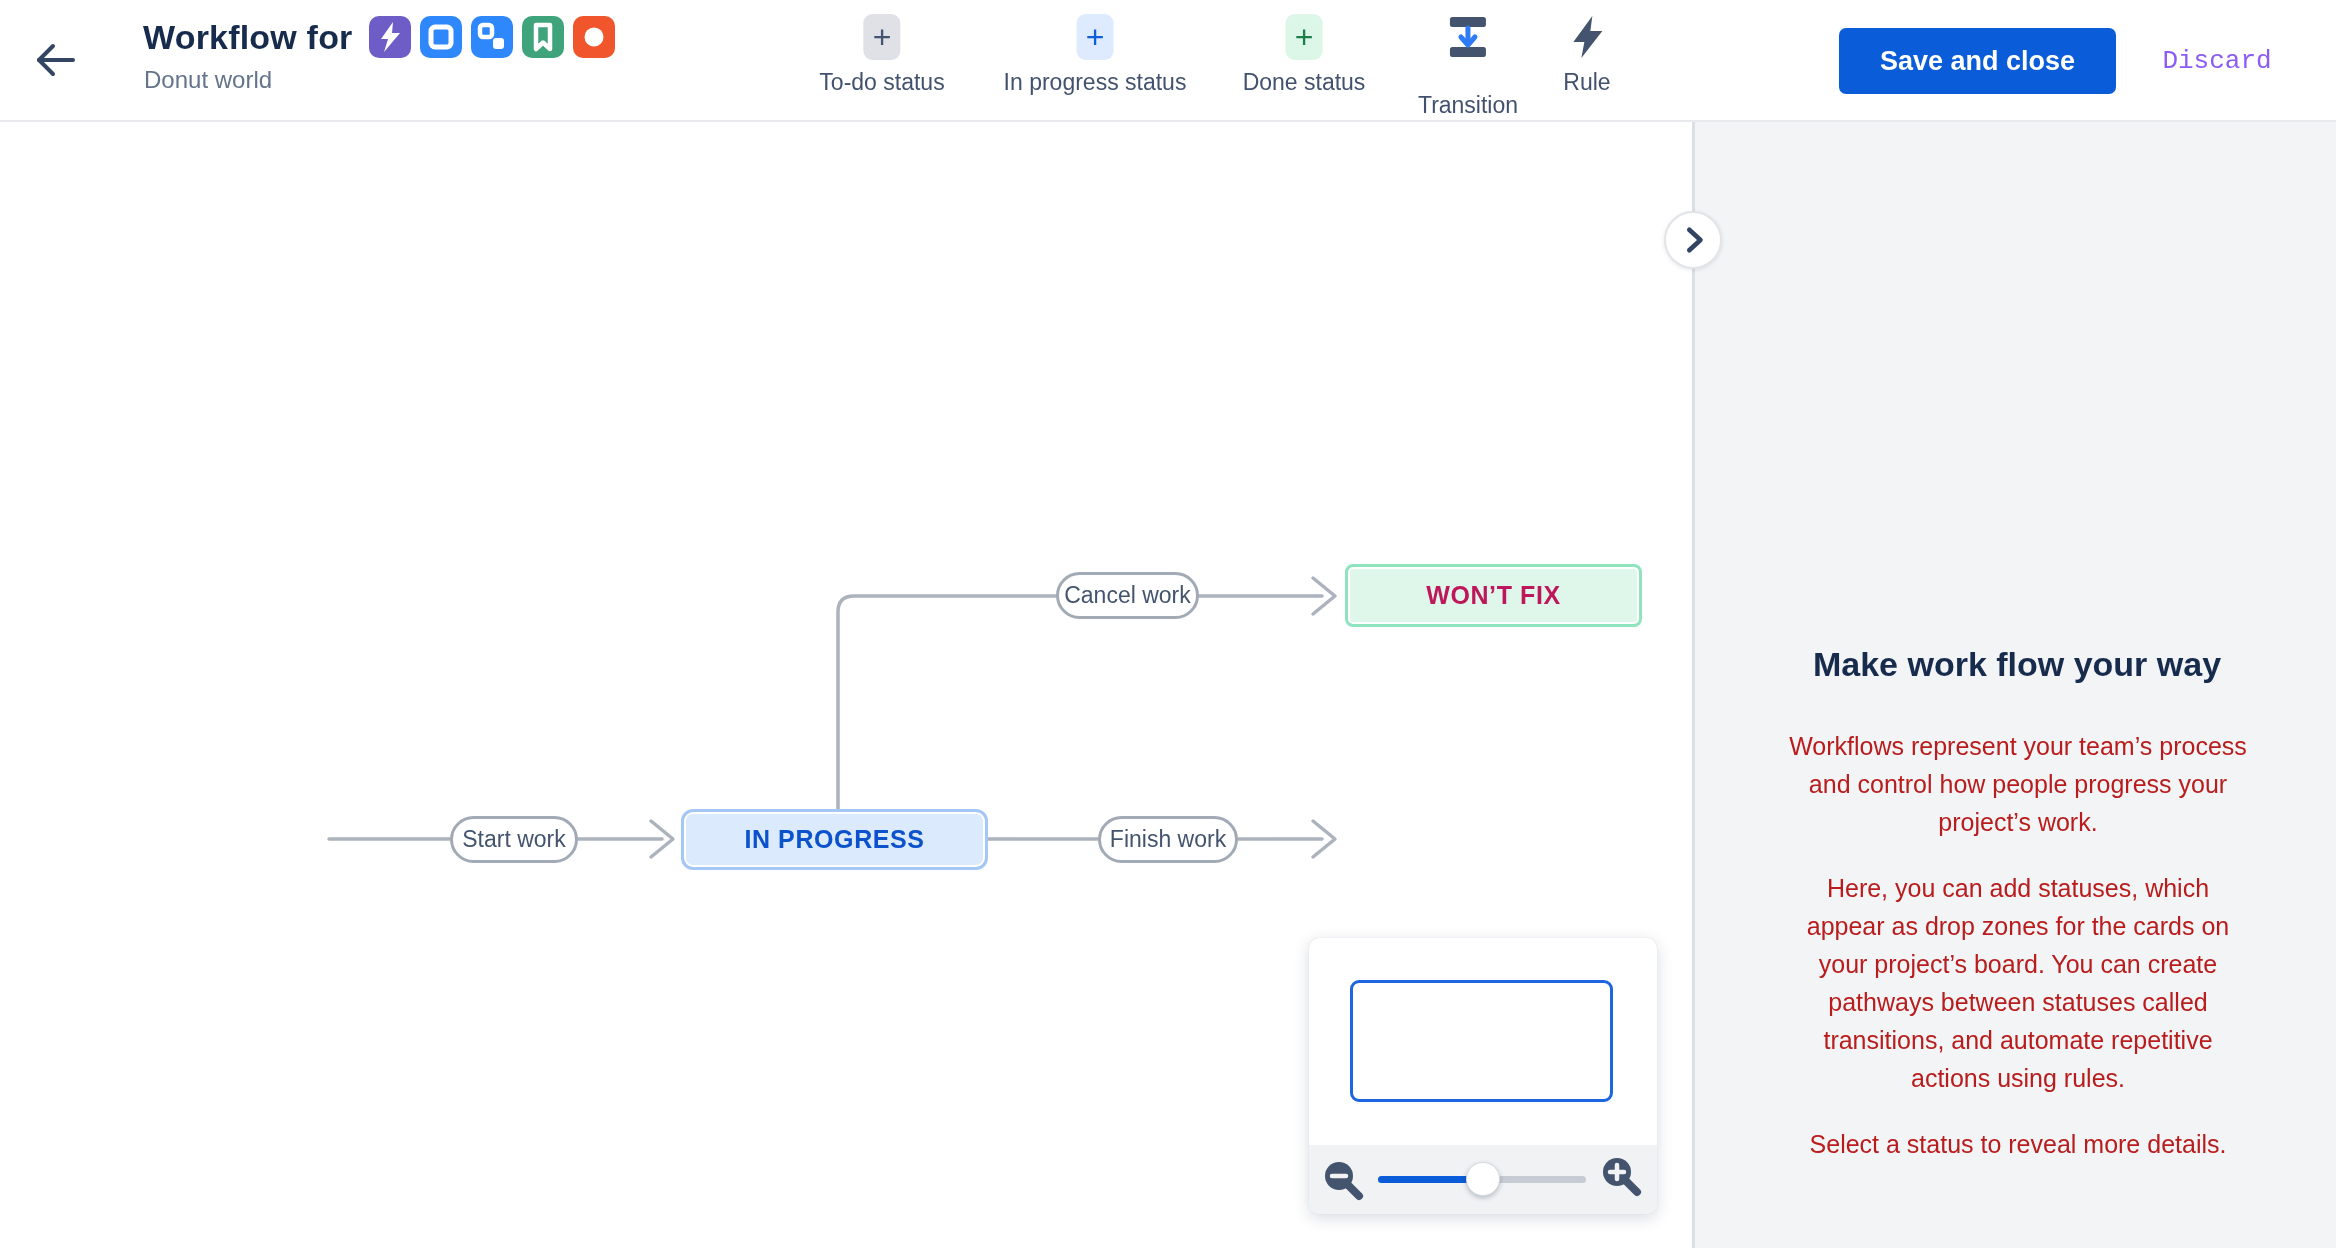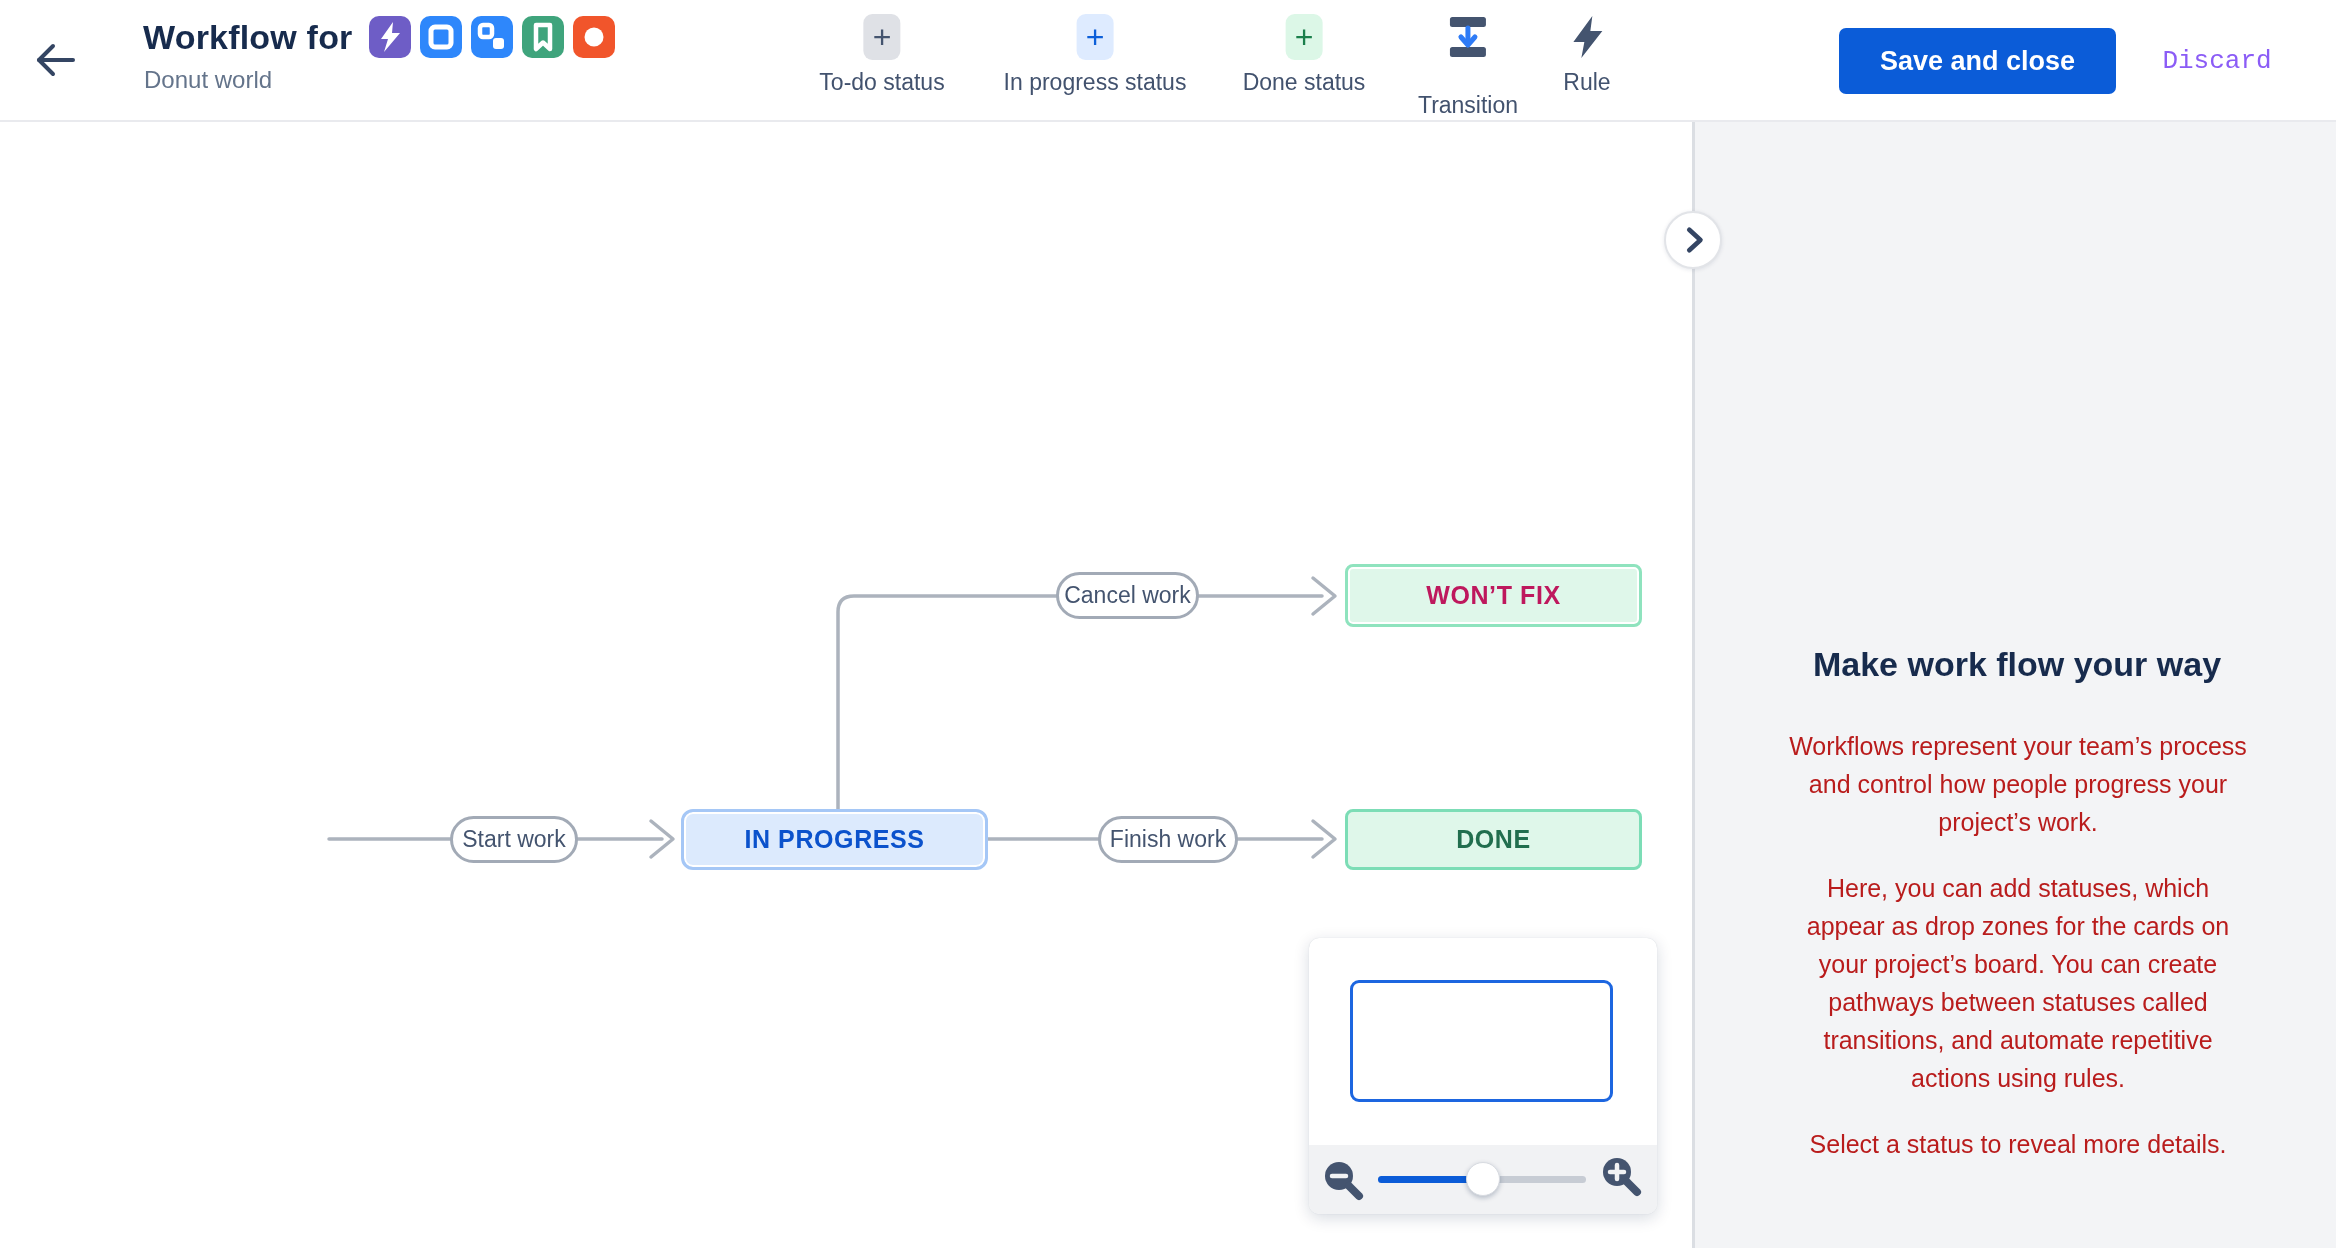--- a/index.html
+++ b/index.html
@@ -110,21 +110,20 @@
         <polyline points="651,699 673,717 651,735"></polyline>
         <path d="M988 717 L1322 717"></path>
         <polyline points="1313,699 1335,717 1313,735"></polyline>
         <path d="M838 687 L838 490 Q838 474 854 474 L1322 474"></path>
         <polyline points="1313,456 1335,474 1313,492"></polyline>
       </g>
     </svg>
 
     <div class="status-node st-inprogress">IN PROGRESS</div>
     <div class="status-node st-wontfix">WON’T FIX</div>
-    <div class="status-node st-done">DONE</div>
 
     <div class="transition-pill tp-start">Start work</div>
     <div class="transition-pill tp-cancel">Cancel work</div>
     <div class="transition-pill tp-finish">Finish work</div>
   </div>
 
   <div class="minimap">
     <div class="mm-viewport"></div>
     <div class="mm-bar"></div>
     <button class="mm-zoom-btn mm-out" aria-label="zoom out">

